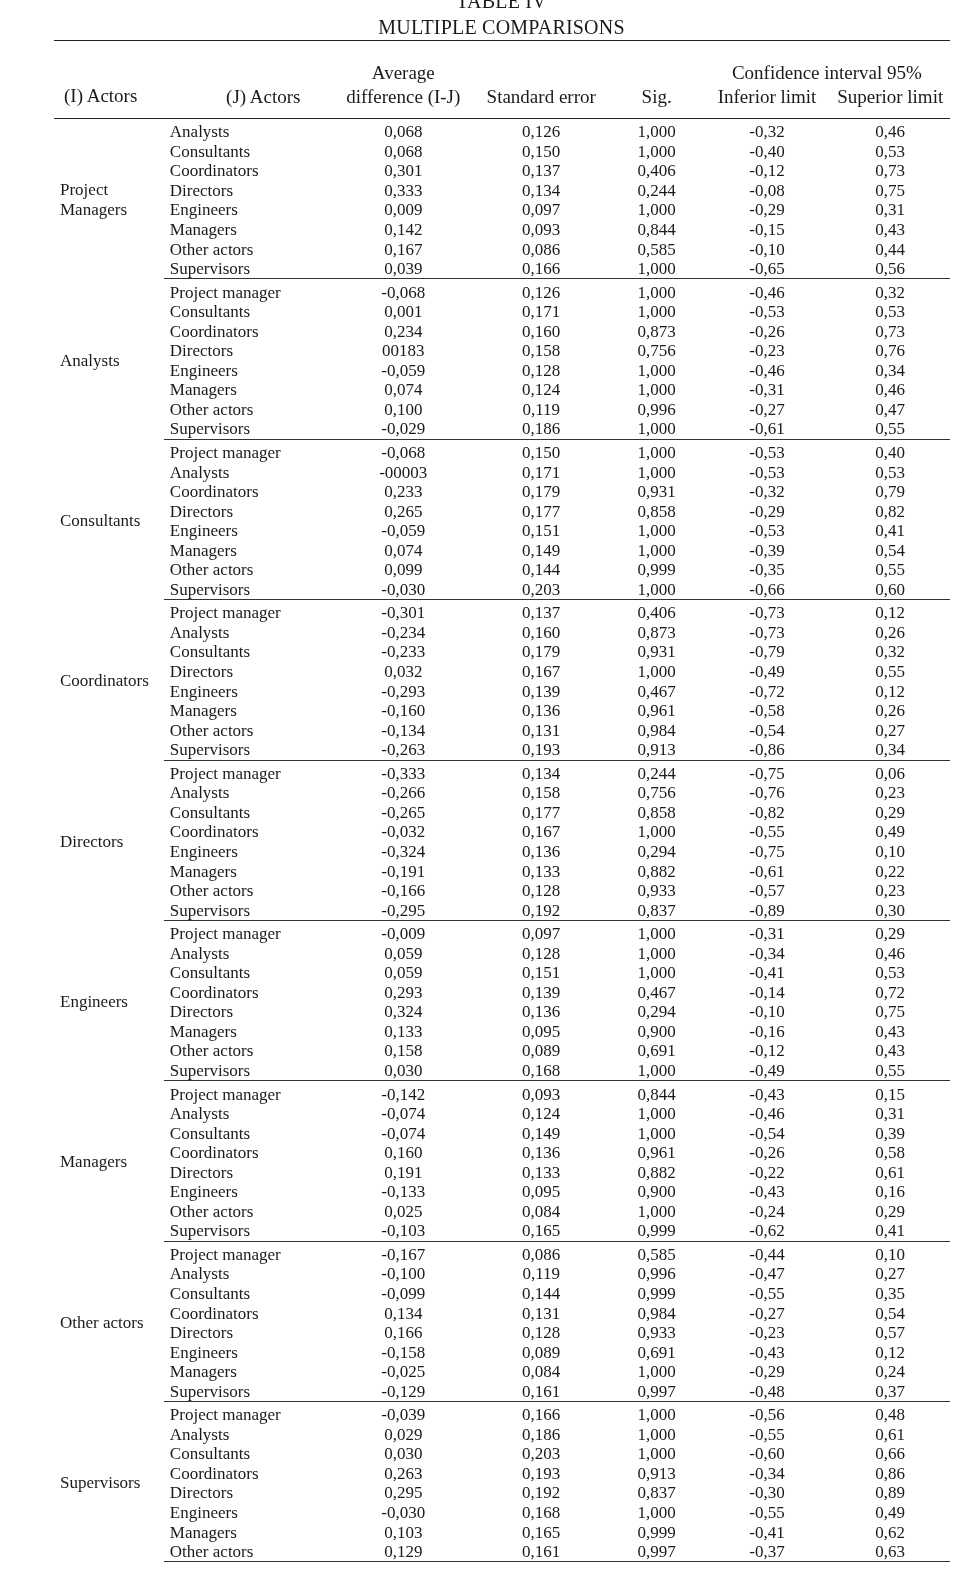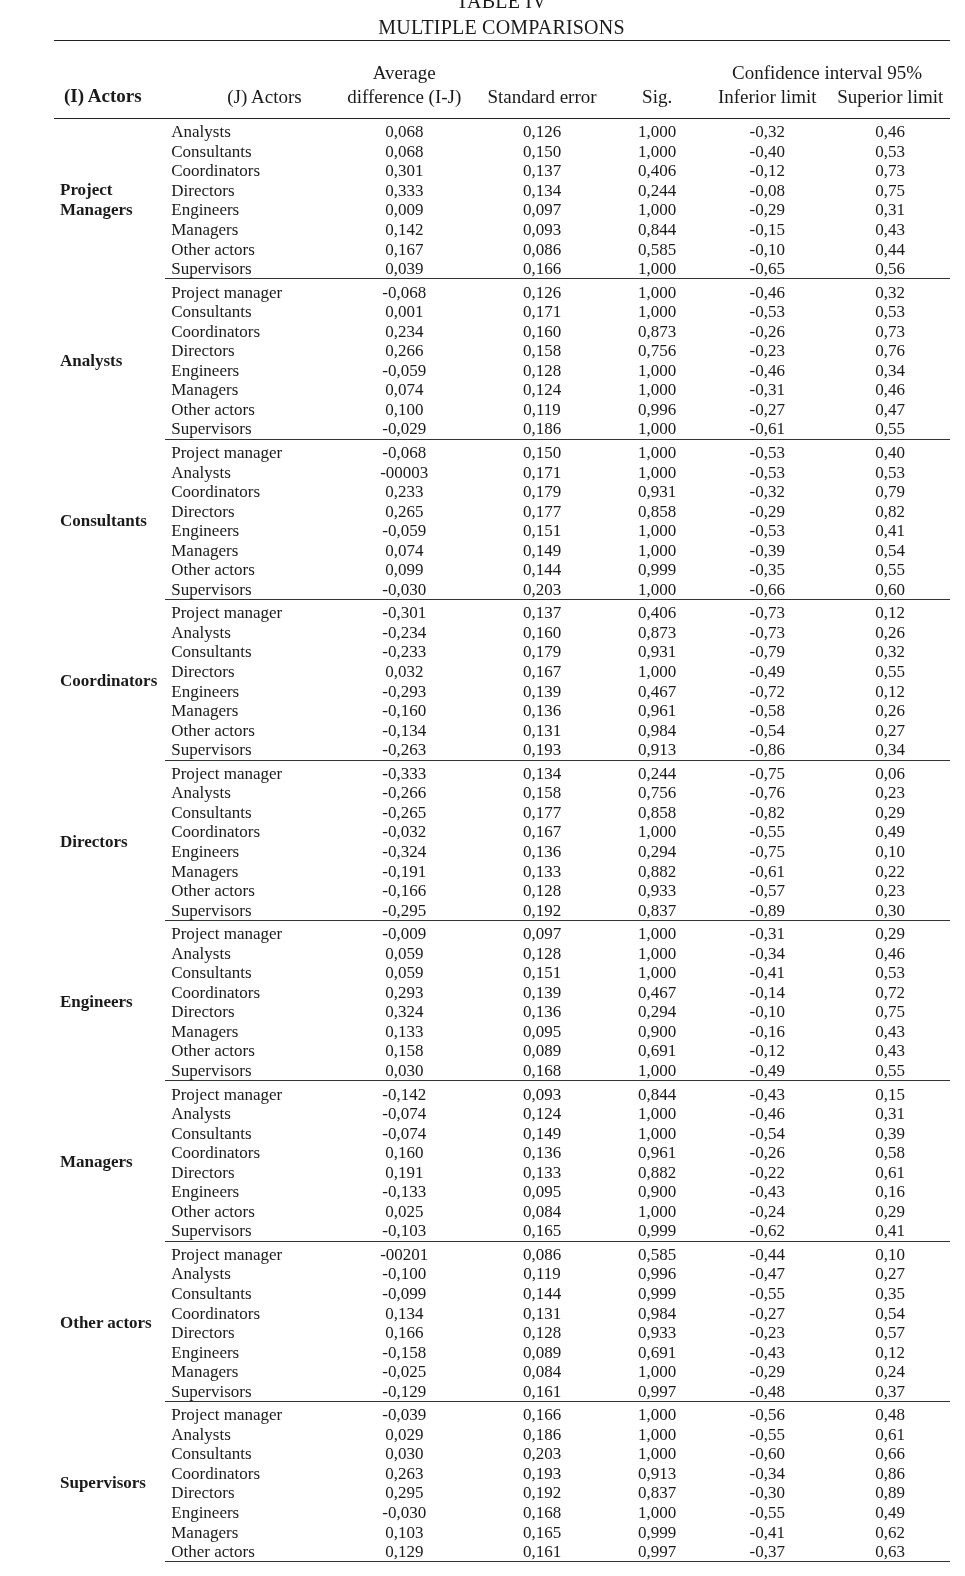--- a/index.html
+++ b/index.html
@@ -17,21 +17,21 @@
     table {
       position: absolute; left: 54px; top: 40px; width: 896px;
       border-collapse: collapse; font-size: 17px;
     }
     thead tr.h1 th { border-top: 1.5px solid #222; padding-top: 20px; height: 24px; }
     thead tr.h2 th { border-bottom: 1.5px solid #222; height: 31px; vertical-align: top; padding-top: 0; }
     th { font-weight: normal; white-space: nowrap; font-size: 19px; }
     td { padding: 0; height: 19.55px; line-height: 19px; white-space: nowrap; }
     tbody.block tr:first-child td { padding-top: 3px; }
     tbody.block tr:last-child td { border-bottom: 1.3px solid #333; }
-    .c-i { width: 102px; text-align: left; padding-left: 6px; vertical-align: middle; line-height: 20px; font-weight: bold; }
+    .c-i { width: 102px; text-align: left; padding-left: 6px; vertical-align: middle; line-height: 20px; }
     .c-j { width: 150px; text-align: left; padding-left: 6px; }
     .c-num { text-align: center; }
     .w-diff { width: 142px; }
     .w-se { width: 140px; }
     .w-sig { width: 104px; }
     .w-inf { width: 130px; }
     .w-sup { width: 120px; }
     thead th.c-i { text-align: left; padding-left: 10px; }
     thead th.c-j { text-align: center; padding-left: 30px; }
   </style>
@@ -149,21 +149,21 @@
       <tr>
         <td class="c-j">Coordinators</td>
         <td class="c-num w-diff">0,234</td>
         <td class="c-num w-se">0,160</td>
         <td class="c-num w-sig">0,873</td>
         <td class="c-num w-inf">-0,26</td>
         <td class="c-num w-sup">0,73</td>
       </tr>
       <tr>
         <td class="c-j">Directors</td>
-        <td class="c-num w-diff">0,266</td>
+        <td class="c-num w-diff">00183</td>
         <td class="c-num w-se">0,158</td>
         <td class="c-num w-sig">0,756</td>
         <td class="c-num w-inf">-0,23</td>
         <td class="c-num w-sup">0,76</td>
       </tr>
       <tr>
         <td class="c-j">Engineers</td>
         <td class="c-num w-diff">-0,059</td>
         <td class="c-num w-se">0,128</td>
         <td class="c-num w-sig">1,000</td>
@@ -527,21 +527,21 @@
         <td class="c-num w-se">0,165</td>
         <td class="c-num w-sig">0,999</td>
         <td class="c-num w-inf">-0,62</td>
         <td class="c-num w-sup">0,41</td>
       </tr>
     </tbody>
     <tbody class="block">
       <tr>
         <td class="c-i" rowspan="8"><span>Other actors</span></td>
         <td class="c-j">Project manager</td>
-        <td class="c-num w-diff">-00201</td>
+        <td class="c-num w-diff">-0,167</td>
         <td class="c-num w-se">0,086</td>
         <td class="c-num w-sig">0,585</td>
         <td class="c-num w-inf">-0,44</td>
         <td class="c-num w-sup">0,10</td>
       </tr>
       <tr>
         <td class="c-j">Analysts</td>
         <td class="c-num w-diff">-0,100</td>
         <td class="c-num w-se">0,119</td>
         <td class="c-num w-sig">0,996</td>

